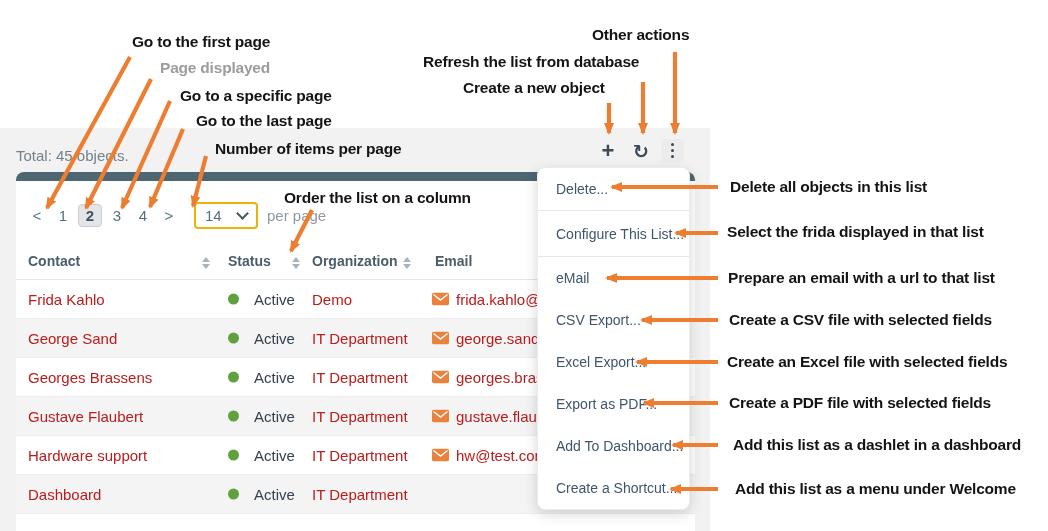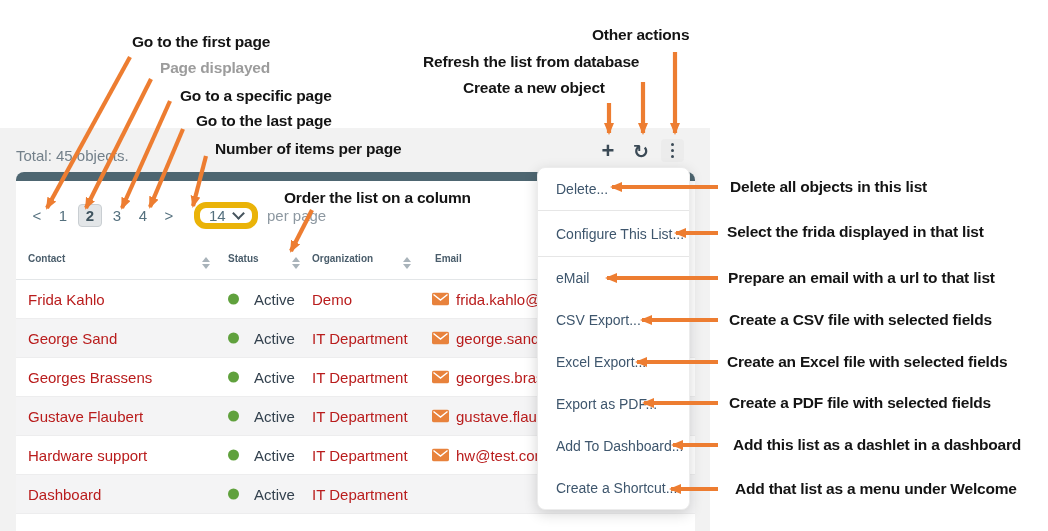--- a/index.html
+++ b/index.html
@@ -20,29 +20,29 @@
   .card{position:absolute;left:16px;top:172px;width:679px;height:359px;background:#fff;
         border-radius:8px 8px 0 0;z-index:2;}
   .tealbar{height:9px;background:#4e6671;border-radius:8px 8px 0 0;}
 
   
   .pager{position:absolute;left:8px;top:30px;height:27px;display:flex;align-items:center;
          font-size:15px;color:#54707e;}
   .pg{min-width:26px;height:24px;display:flex;align-items:center;justify-content:center;cursor:pointer;}
   .pg.current{min-width:22px;width:22px;height:21px;background:#e3e6e8;border:1px solid #c9ced2;
               border-radius:4px;color:#3f545f;font-weight:bold;margin:0 2px;}
-  .sel{margin-left:12px;width:64px;height:27px;background:#fff;border:6px solid #eab308;border-radius:12px;
+  .sel{margin-left:12px;width:64px;height:27px;background:#fff;border:2px solid #eab308;border-radius:4px;
        display:flex;align-items:center;justify-content:space-between;padding:0 9px;box-sizing:border-box;cursor:pointer;}
   .chev{width:7px;height:7px;border-right:2px solid #45535d;border-bottom:2px solid #45535d;
         transform:rotate(45deg);margin-top:-4px;}
   .perpage{margin-left:9px;color:#8d98a1;}
 
   
   .thead{position:absolute;left:0;right:5px;top:76px;height:31px;border-bottom:1px solid #e3e6e8;}
-  .th{position:absolute;top:5px;font-size:10px;font-weight:bold;color:#4a5d6b;cursor:pointer;}
+  .th{position:absolute;top:5px;font-size:14px;font-weight:bold;color:#4a5d6b;cursor:pointer;}
   .hc1{left:12px}.hc2{left:212px}.hc3{left:296px}.hc4{left:419px}
   .sort{position:absolute;top:9px;display:flex;flex-direction:column;gap:2px;cursor:pointer;}
   .s1{left:186px}.s2{left:276px}.s3{left:387px}
   .tri-up{width:0;height:0;border-left:4px solid transparent;border-right:4px solid transparent;
           border-bottom:5px solid #a9b3ba;}
   .tri-dn{width:0;height:0;border-left:4px solid transparent;border-right:4px solid transparent;
           border-top:5px solid #a9b3ba;}
 
   
   .rows{position:absolute;left:0;right:0;top:108px;}
@@ -244,21 +244,21 @@
   <div class="callout" style="left:463px;top:79px">Create a new object</div>
   <div class="callout" style="left:592px;top:26px">Other actions</div>
 
   <div class="callout" style="left:730px;top:178px">Delete all objects in this list</div>
   <div class="callout" style="left:727px;top:223px">Select the frida displayed in that list</div>
   <div class="callout" style="left:728px;top:269px">Prepare an email with a url to that list</div>
   <div class="callout" style="left:729px;top:311px">Create a CSV file with selected fields</div>
   <div class="callout" style="left:727px;top:353px">Create an Excel file with selected fields</div>
   <div class="callout" style="left:733px;top:436px">Add this list as a dashlet in a dashboard</div>
   <div class="callout" style="left:729px;top:394px">Create a PDF file with selected fields</div>
-  <div class="callout" style="left:735px;top:480px">Add that list as a menu under Welcome</div>
+  <div class="callout" style="left:735px;top:480px">Add this list as a menu under Welcome</div>
 
   <svg class="arrows" width="1048" height="531">
     <defs>
       <marker id="ah" markerUnits="userSpaceOnUse" markerWidth="14" markerHeight="12" refX="10" refY="5" orient="auto">
         <path d="M0,0 L12,5 L0,10 Z" fill="#ED7D31"></path>
       </marker>
     </defs>
     <g stroke="#ED7D31" stroke-width="4.2" marker-end="url(#ah)">
       <line x1="130" y1="57" x2="47" y2="208"></line>
       <line x1="151" y1="79" x2="86" y2="208"></line>

